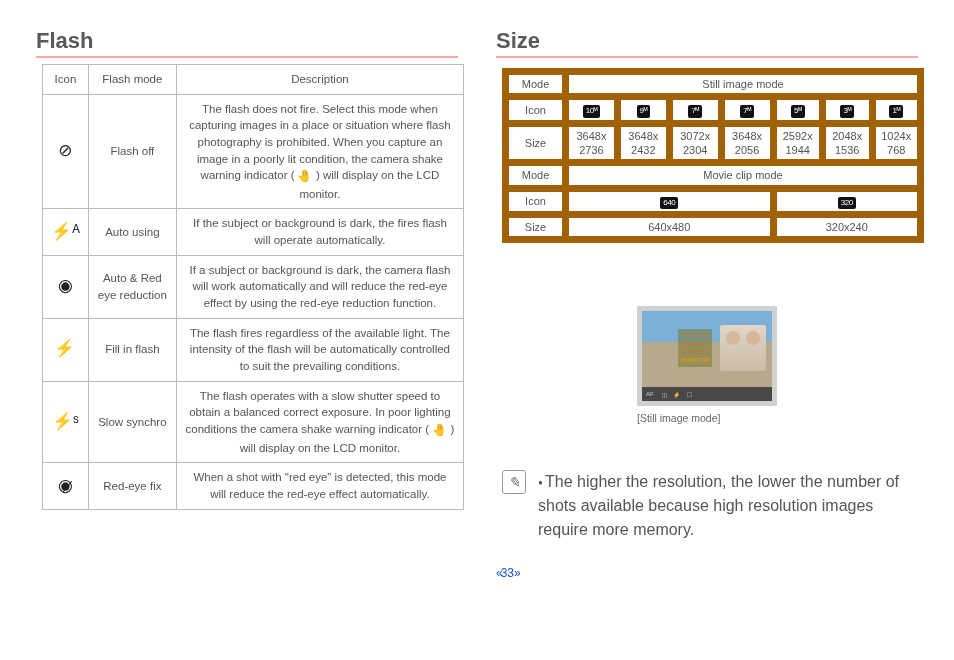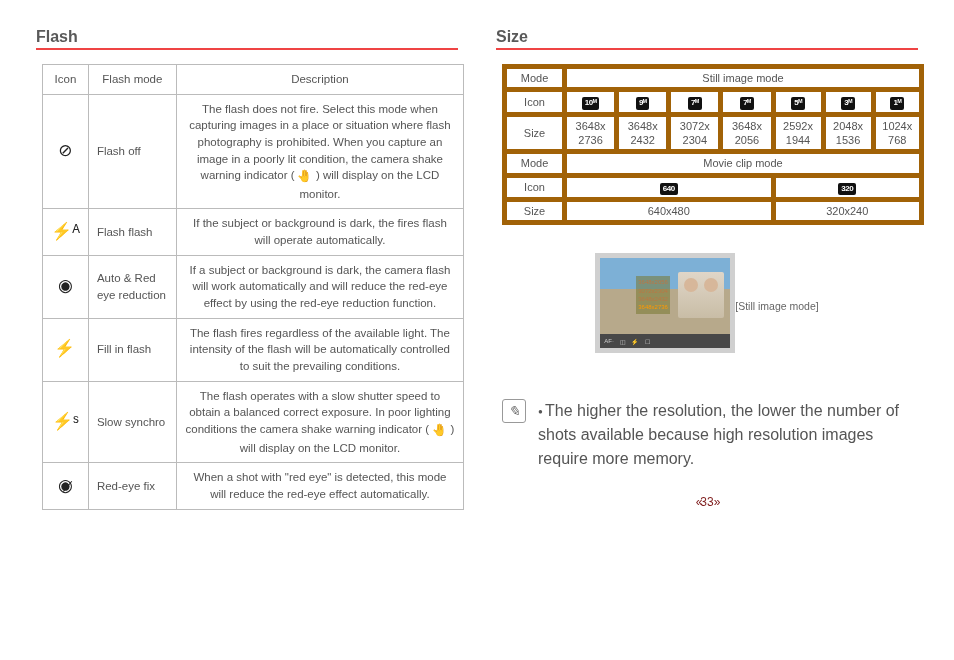--- a/index.html
+++ b/index.html
@@ -8,76 +8,76 @@
     padding: 28px 36px 18px 36px;
     font-family: Arial, Helvetica, sans-serif;
     background: #fff;
     color: #222;
     width: 954px;
     font-size: 11.5px;
   }
   .page { display: flex; gap: 38px; position: relative; }
   .col { flex: 1 1 0; min-width: 0; }
   .section-title {
-    font-size: 16px;
+    font-size: 22px;
     font-weight: 700;
     color: #595959;
-    border-bottom: 2px solid #ef4444;
+    border-bottom: 2px solid #fca5a5;
     padding-bottom: 2px;
-    margin: 0 0 14px 0;
+    margin: 0 0 6px 0;
   }
   .sub-intro { margin: 10px 0 10px 6px; color: #555; font-size: 12px; }
   .sub-intro .square { display:inline-block; width:7px; height:7px; background:#555; margin-right:6px; vertical-align:1px; }
   table.flash {
     border-collapse: collapse;
     width: 100%;
     margin-left: 6px;
   }
   table.flash th, table.flash td {
     border: 1px solid #bbb;
     padding: 6px 8px;
     font-size: 11.5px;
     color: #555;
     vertical-align: middle;
     text-align: center;
     line-height: 1.45;
   }
   table.flash th { text-align: center; font-weight: 400; background:#fff; }
   table.flash td.icon-cell { text-align: center; width: 44px; font-size: 17px; color:#222; }
-  table.flash td.mode-cell { text-align: left; width: 88px; }
+  table.flash td.mode-cell { text-align: center; width: 88px; }
   table.flash td.desc-cell { }
   .inline-icon { font-size: 12px; vertical-align: -1px; }
 
   table.size {
     border-collapse: collapse;
     width: 100%;
     margin: 10px 0 0 6px;
   }
   table.size th, table.size td {
-    border: 5px solid #a16207;
+    border: 7px solid #a16207;
     padding: 2px 4px;
     font-size: 11px;
     color: #555;
     text-align: center;
     vertical-align: middle;
     line-height: 1.3;
   }
   table.size td.label-cell { width: 60px; }
   .res-badge {
     display:inline-block;
     background:#111;
     color:#fff;
     font-size:8px;
     padding: 1px 3px;
     border-radius: 2px;
-    font-weight: 700;
+    font-weight: 400;
     letter-spacing: -0.5px;
   }
   .previews { display:flex; gap: 60px; justify-content:center; margin: 28px 0 0 0; }
-  .preview { display:flex; flex-direction:row; align-items:center; }
+  .preview { display:flex; flex-direction:column; align-items:flex-start;margin-top:35px; }
   .screen {
     width: 140px; height: 100px;
     border: 5px solid #d0d0d0;
     box-sizing: border-box;
     position: relative;
     background: linear-gradient(#7db0d6,#7db0d6 35%, #b7a98b 35%, #b7a98b 100%);
     font-size: 6px;
   }
   .screen .menu {
     position:absolute; left: 36px; top: 18px;
@@ -108,21 +108,21 @@
   .note-box { display:flex; gap:12px; margin-top: 46px; margin-left: 6px; align-items:flex-start; }
   .note-icon {
     width:24px; height:24px; border:1px solid #999; border-radius:3px;
     display:flex; align-items:center; justify-content:center;
     font-style:italic; font-family: Georgia, serif; font-size:14px; color:#666;
     flex-shrink: 0;
   }
   .note-text { font-size:16px; color:#555; line-height:1.5; }
   .note-text .bullet::before { content:"● "; font-size:8px; vertical-align:2px; }
   .page-num {
-    text-align:center; color:#7f1d1d; font-size:12px;
+    text-align:left; color:#1d4ed8; font-size:12px;
     margin-top: 24px;
   }
   .page-num .chev { letter-spacing:-2px; }
 </style>
 </head>
 <body>
 
 <div class="page">
 
   <div class="col">
@@ -141,21 +141,21 @@
           <td class="icon-cell">⊘</td>
           <td class="mode-cell">Flash off</td>
           <td class="desc-cell">
             <span>The flash does not fire. Select this mode when capturing images in a place or situation where flash photography is prohibited. When you capture an image in a poorly lit condition, the camera shake warning indicator (</span>
             <span class="inline-icon">🤚</span>
             <span>) will display on the LCD monitor.</span>
           </td>
         </tr>
         <tr>
           <td class="icon-cell">⚡ᴬ</td>
-          <td class="mode-cell">Flash flash</td>
+          <td class="mode-cell">Auto using</td>
           <td class="desc-cell">If the subject or background is dark, the fires flash will operate automatically.</td>
         </tr>
         <tr>
           <td class="icon-cell">◉</td>
           <td class="mode-cell">Auto &amp; Red eye reduction</td>
           <td class="desc-cell">If a subject or background is dark, the camera flash will work automatically and will reduce the red-eye effect by using the red-eye reduction function.</td>
         </tr>
         <tr>
           <td class="icon-cell">⚡</td>
           <td class="mode-cell">Fill in flash</td>

